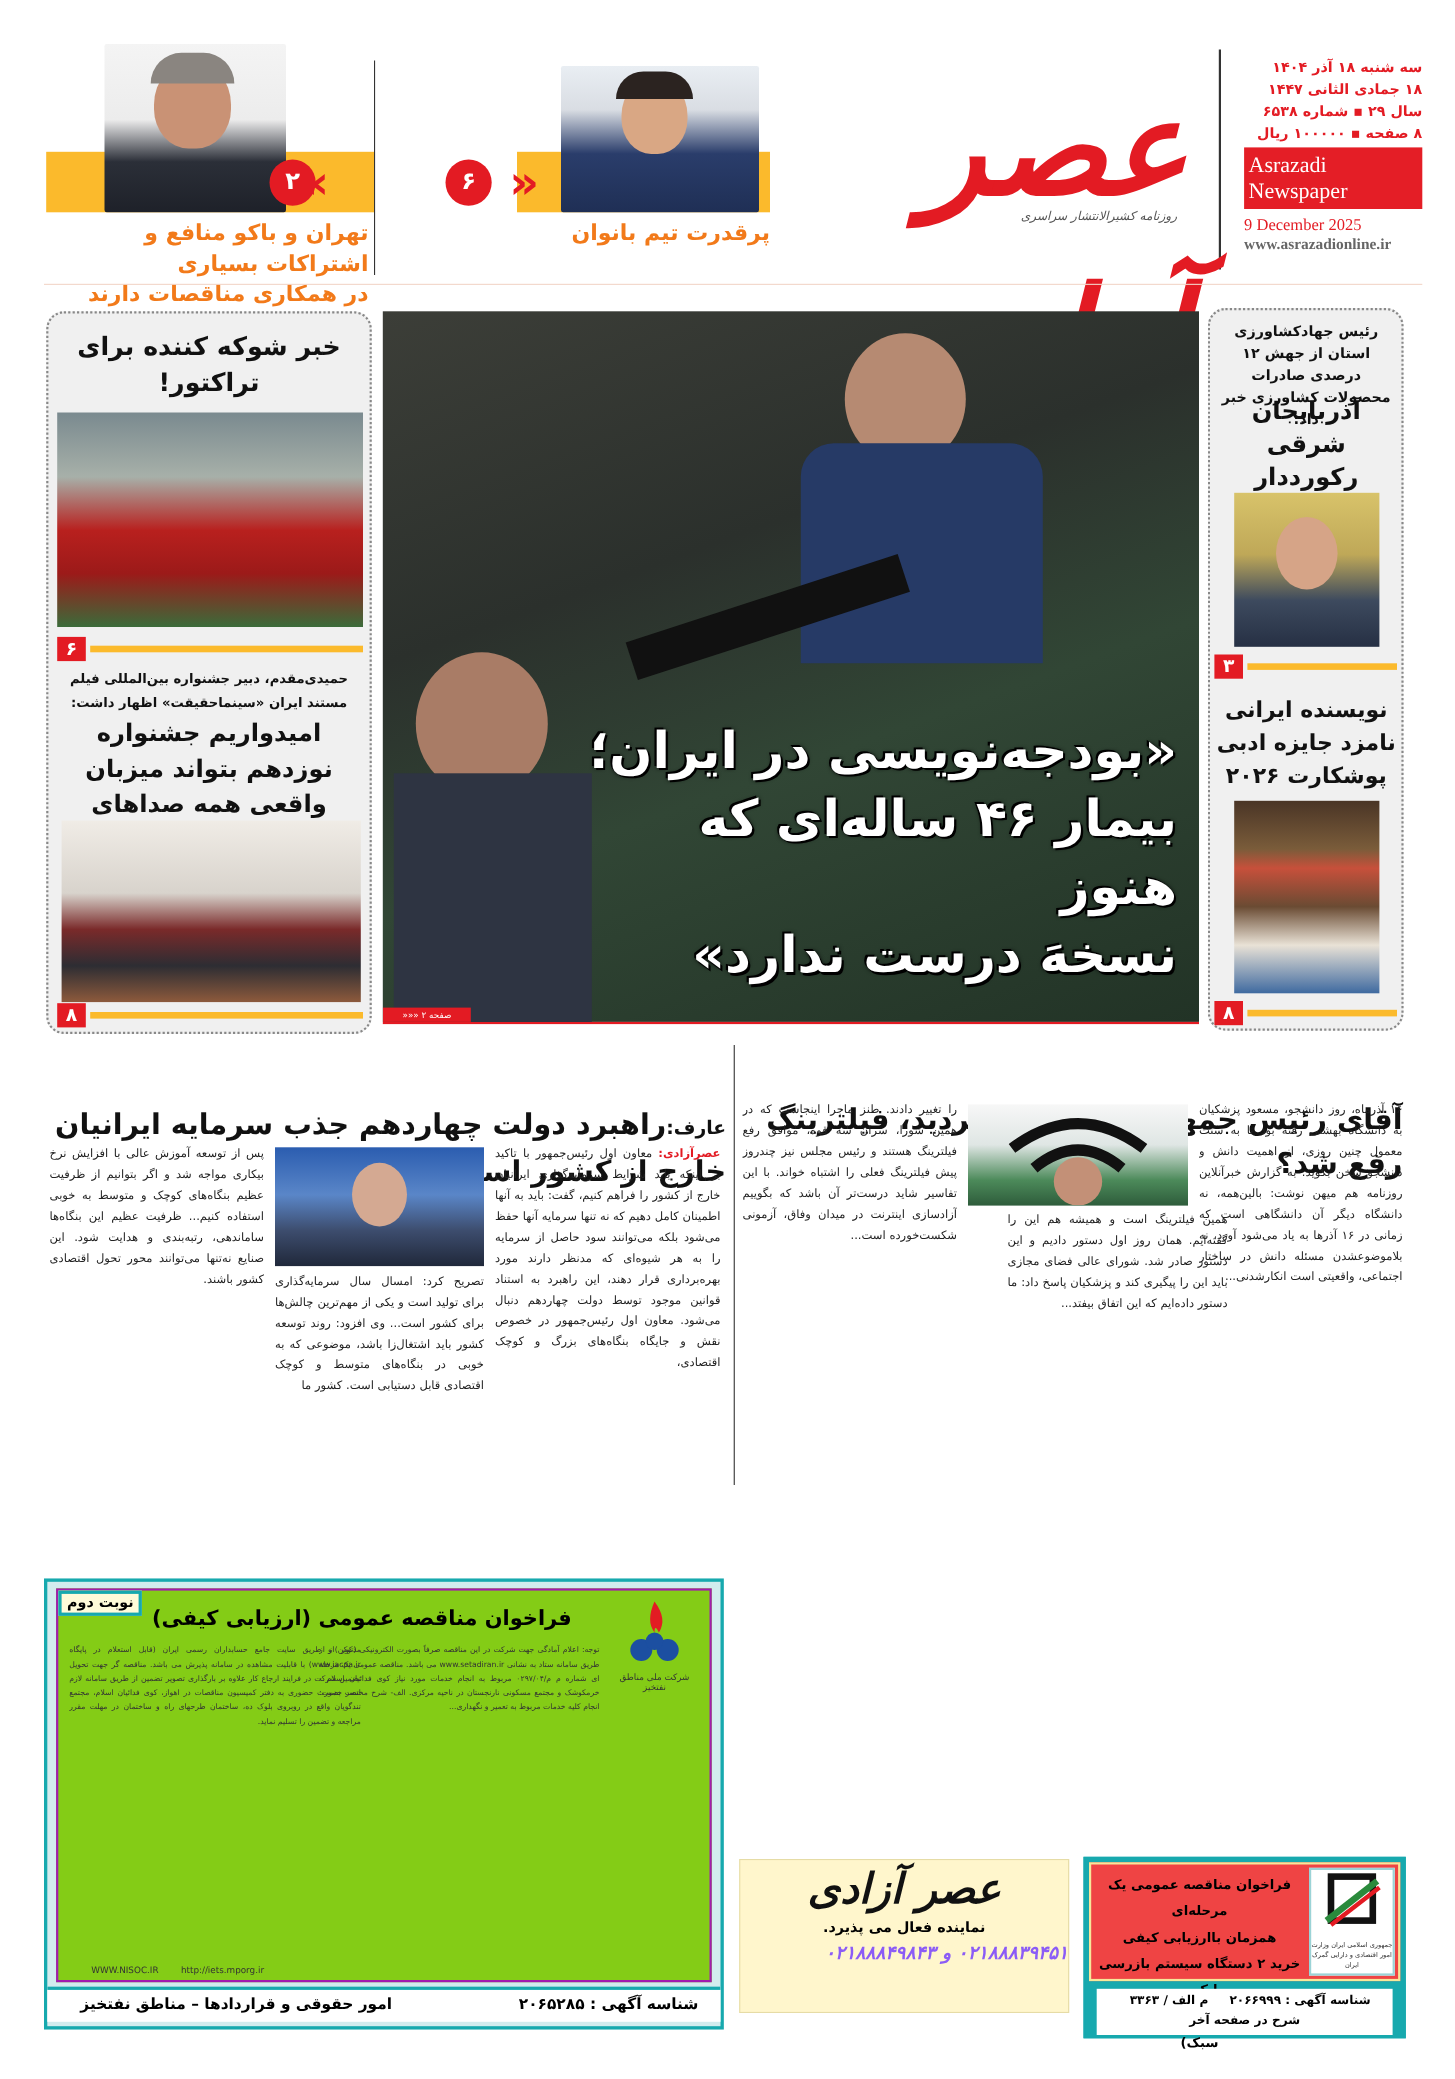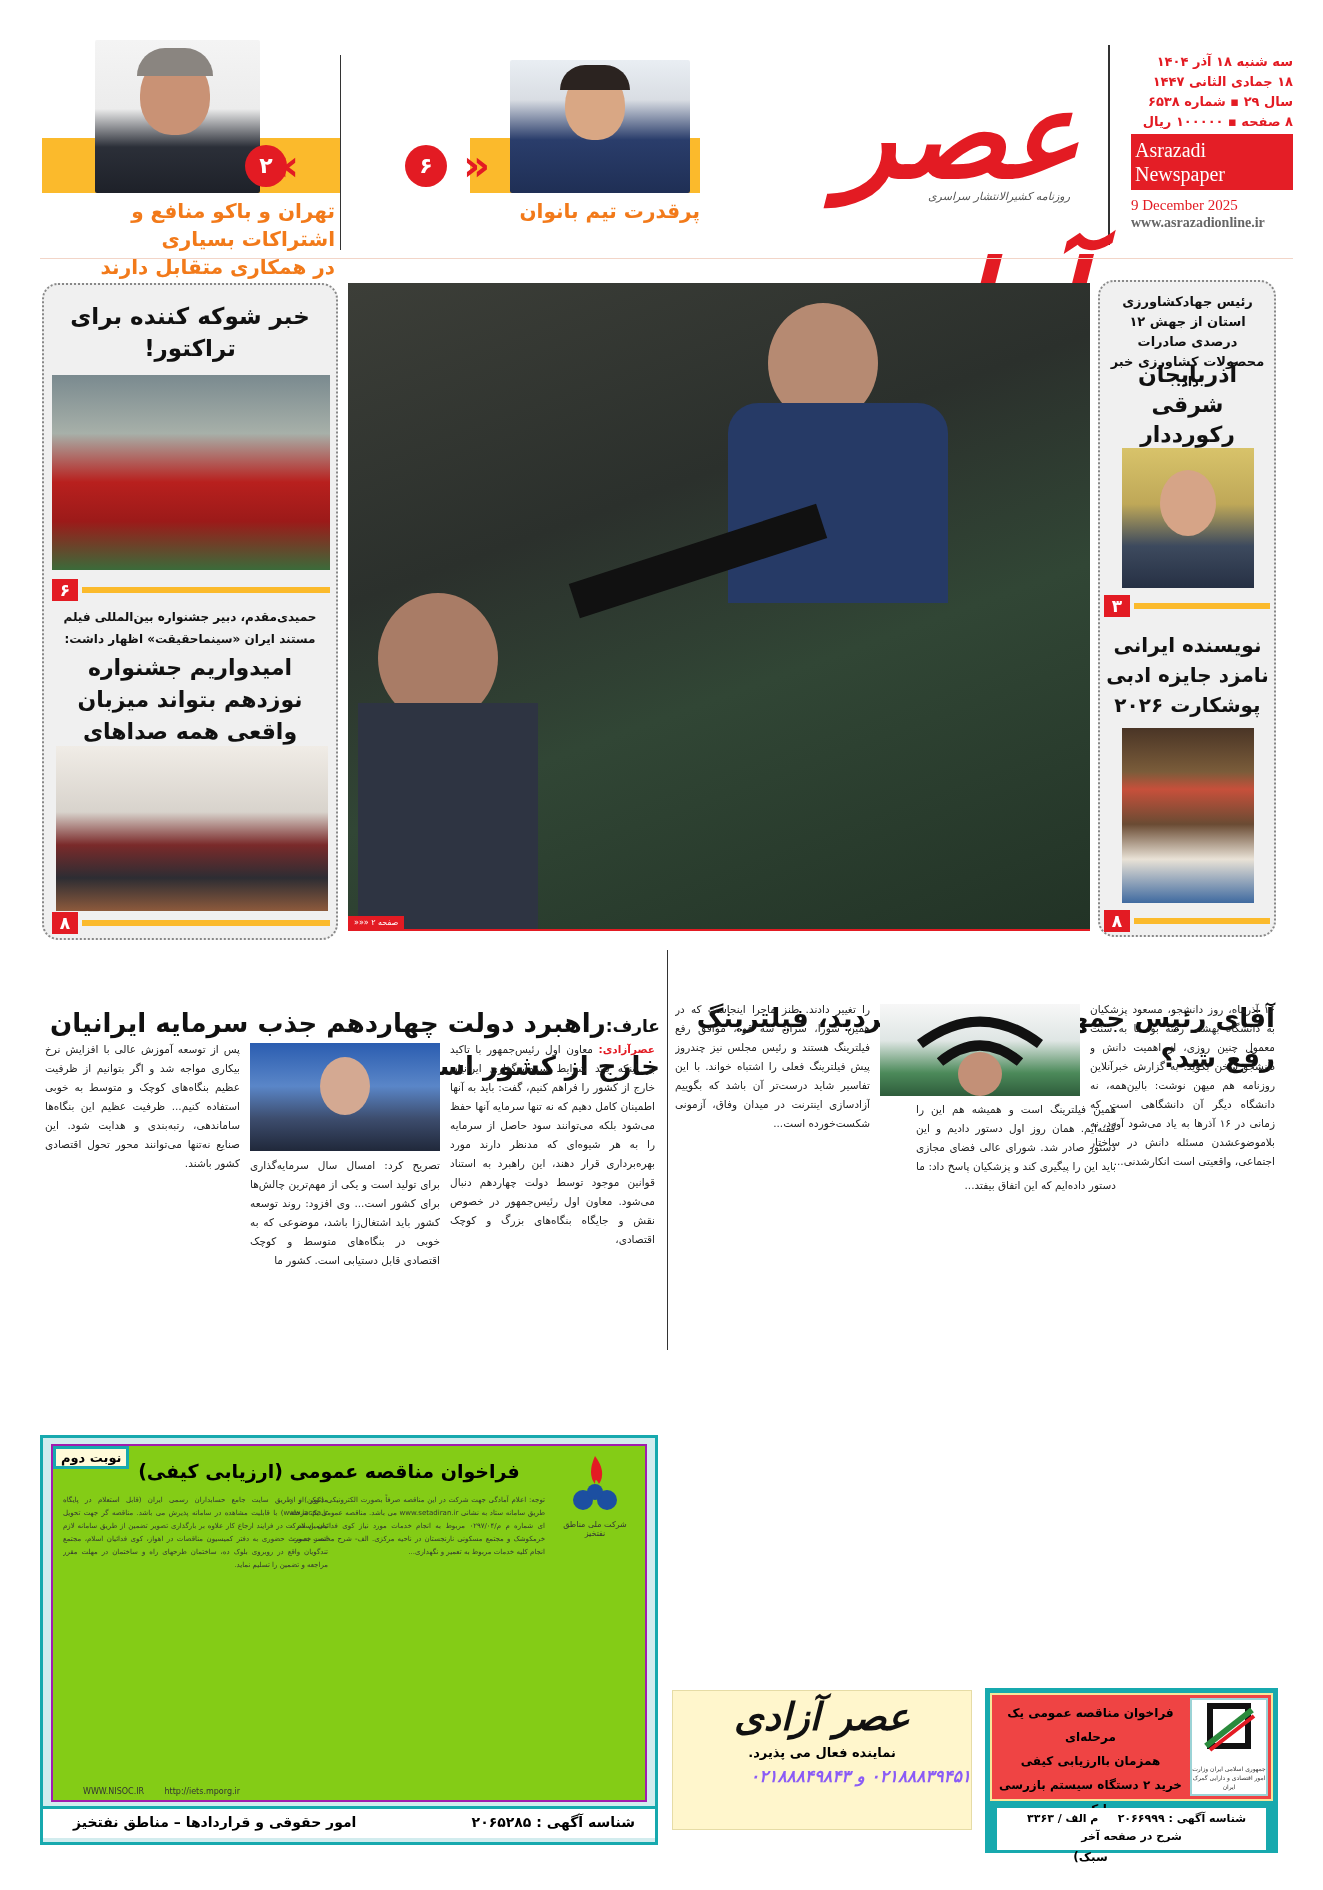--- a/index.html
+++ b/index.html
@@ -30,21 +30,21 @@
   .side-head { font-weight: bold; color: #111; text-align: center; }
   .page-tag { height: 22px; }
   .page-tag .pn { position: absolute; right: auto; width: 26px; height: 22px; background: #e31b23; color: #fff; font-weight: bold; font-size: 17px; text-align: center; line-height: 22px; }
   .page-tag .bar { position: absolute; height: 6px; background: #fbba2c; top: 8px; }
 
   .photo { overflow: hidden; }
 
   
   .hero { left: 348px; top: 283px; width: 742px; height: 648px; background: linear-gradient(160deg, #3c3e38 0%, #2b302c 35%, #314635 60%, #223326 100%); border-bottom: 2px solid #e31b23; overflow: hidden; }
   .hero-title { position: absolute; right: 20px; bottom: 30px; width: 540px; color: #fff; font-weight: bold; font-size: 46px; line-height: 62px; text-align: right; text-shadow: 0 0 4px #000, 2px 2px 0 #000, -2px -2px 0 #000; }
-  .hero-credit { position: absolute; left: 0; bottom: 0; background: #e31b23; color: #fff; font-size: 8px; padding: 2px 6px; }
+  .hero-credit { position: absolute; left: 0; bottom: 0; background: #e31b23; color: #fff; font-size: 8px; padding: 2px 18px; }
 
   
   .art-title { font-weight: bold; color: #111; text-align: right; margin-top: 48px; }
   .col-text { font-size: 10.5px; line-height: 19px; color: #222; text-align: justify; }
   .col-text .lead { color: #e31b23; font-weight: bold; }
 
   
   .ad-main { left: 40px; top: 1435px; width: 618px; height: 410px; background: #d2ecee; border: 3px solid #17a9ae; }
   .ad-inner { position: absolute; left: 8px; right: 8px; top: 6px; bottom: 40px; background: #84cc16; border: 2px solid #a21caf; }
   .ad-foot { position: absolute; left: 0; right: 0; bottom: 4px; height: 32px; background: #fff; border-top: 3px solid #17a9ae; }
@@ -87,21 +87,21 @@
 
 <div class="abs teaser-band" style="left:42px; width:298px;"></div>
 <div class="abs teaser-photo" style="left:95px; top:40px; width:165px; height:153px; background: linear-gradient(180deg,#f4f4f4 0%, #ececec 45%, #2b2f38 70%, #1e2129 100%);">
   <div style="position:absolute; left:45px; top:15px; width:70px; height:80px; border-radius:50% 50% 45% 45%; background:#c99275;"></div>
   <div style="position:absolute; left:42px; top:8px; width:76px; height:28px; border-radius:34px 34px 0 0; background:#8a8580;"></div>
 </div>
 <div class="abs chev" style="left:272px; top:138px;">»</div>
 <div class="abs num-badge" style="left:245px; top:145px;">۲</div>
 <div class="abs teaser-head" style="left:45px; top:197px; width:290px;">
   <div>تهران و باکو منافع و اشتراکات بسیاری</div>
-  <div>در همکاری متقابل دارند</div>
+  <div>در همکاری مناقصات دارند</div>
 </div>
 
 <div class="abs top-rule"></div>
 
 <div class="abs sidebox" style="left:1098px; top:280px; width:178px; height:657px;"></div>
 <div class="abs side-head" style="left:1105px; top:292px; width:165px; font-size:13px; line-height:20px;">رئیس جهادکشاورزی استان از جهش ۱۲ درصدی صادرات محصولات کشاورزی خبر داد:</div>
 <div class="abs side-head" style="left:1105px; top:360px; width:165px; font-size:22px; line-height:30px;">آذربایجان شرقی رکورددار صادرات خشکبار</div>
 <div class="abs photo" style="left:1122px; top:448px; width:132px; height:140px; background: linear-gradient(180deg,#d8c36a 0%, #bfa858 40%, #3d4a5e 70%, #263044 100%);">
   <div style="position:absolute; left:38px; top:22px; width:56px; height:66px; border-radius:50%; background:#d6a487;"></div>
 </div>
@@ -130,20 +130,25 @@
   <div class="pn" style="left:0;">۸</div>
   <div class="bar" style="left:30px; right:0;"></div>
 </div>
 
 <div class="abs hero">
   <div style="position:absolute; left:420px; top:20px; width:110px; height:120px; border-radius:50%; background:#b68a72;"></div>
   <div style="position:absolute; left:380px; top:120px; width:220px; height:200px; background:#263a66; border-radius:30px 30px 0 0;"></div>
   <div style="position:absolute; left:220px; top:260px; width:260px; height:36px; background:#111; transform: rotate(-18deg);"></div>
   <div style="position:absolute; left:30px; top:310px; width:120px; height:130px; border-radius:50%; background:#a97c66;"></div>
   <div style="position:absolute; left:10px; top:420px; width:180px; height:230px; background:#2e3442;"></div>
+  <div class="hero-title">
+    <div>«بودجه‌نویسی در ایران؛</div>
+    <div>بیمار ۴۶ ساله‌ای که هنوز</div>
+    <div>نسخهَ درست ندارد»</div>
+  </div>
   <div class="hero-credit">صفحه ۲ «««</div>
 </div>
 
 <div class="abs divider-v" style="left:667px; top:950px; height:400px;"></div>
 <div class="abs art-title" style="left:675px; top:950px; width:600px; font-size:26px; line-height:40px;">آقای رئیس جمهور! وفاق هم کردید، فیلترینگ رفع شد؟</div>
 <div class="abs col-text" style="left:1090px; top:1000px; width:185px; height:680px; overflow:hidden;">۱۶ آذرماه، روز دانشجو، مسعود پزشکیان به دانشگاه بهشتی رفته بود تا به سنت معمول چنین روزی، از اهمیت دانش و دانشجو سخن بگوید. به گزارش خبرآنلاین روزنامه هم میهن نوشت: بالین‌همه، نه دانشگاه دیگر آن دانشگاهی است که زمانی در ۱۶ آذرها به یاد می‌شود آورد، نه بلاموضوعشدن مسئله دانش در ساختار اجتماعی، واقعیتی است انکارشدنی...</div>
 <div class="abs photo" style="left:880px; top:1004px; width:200px; height:92px; background: linear-gradient(180deg,#f7f7f7 0%, #dfe6e4 40%, #4c8a5a 75%, #2e5c3b 100%);">
   <svg width="200" height="92">
     <path d="M40 40 Q100 -5 160 40" stroke="#111" stroke-width="10" fill="none"></path>
     <path d="M60 58 Q100 25 140 58" stroke="#111" stroke-width="10" fill="none"></path>

